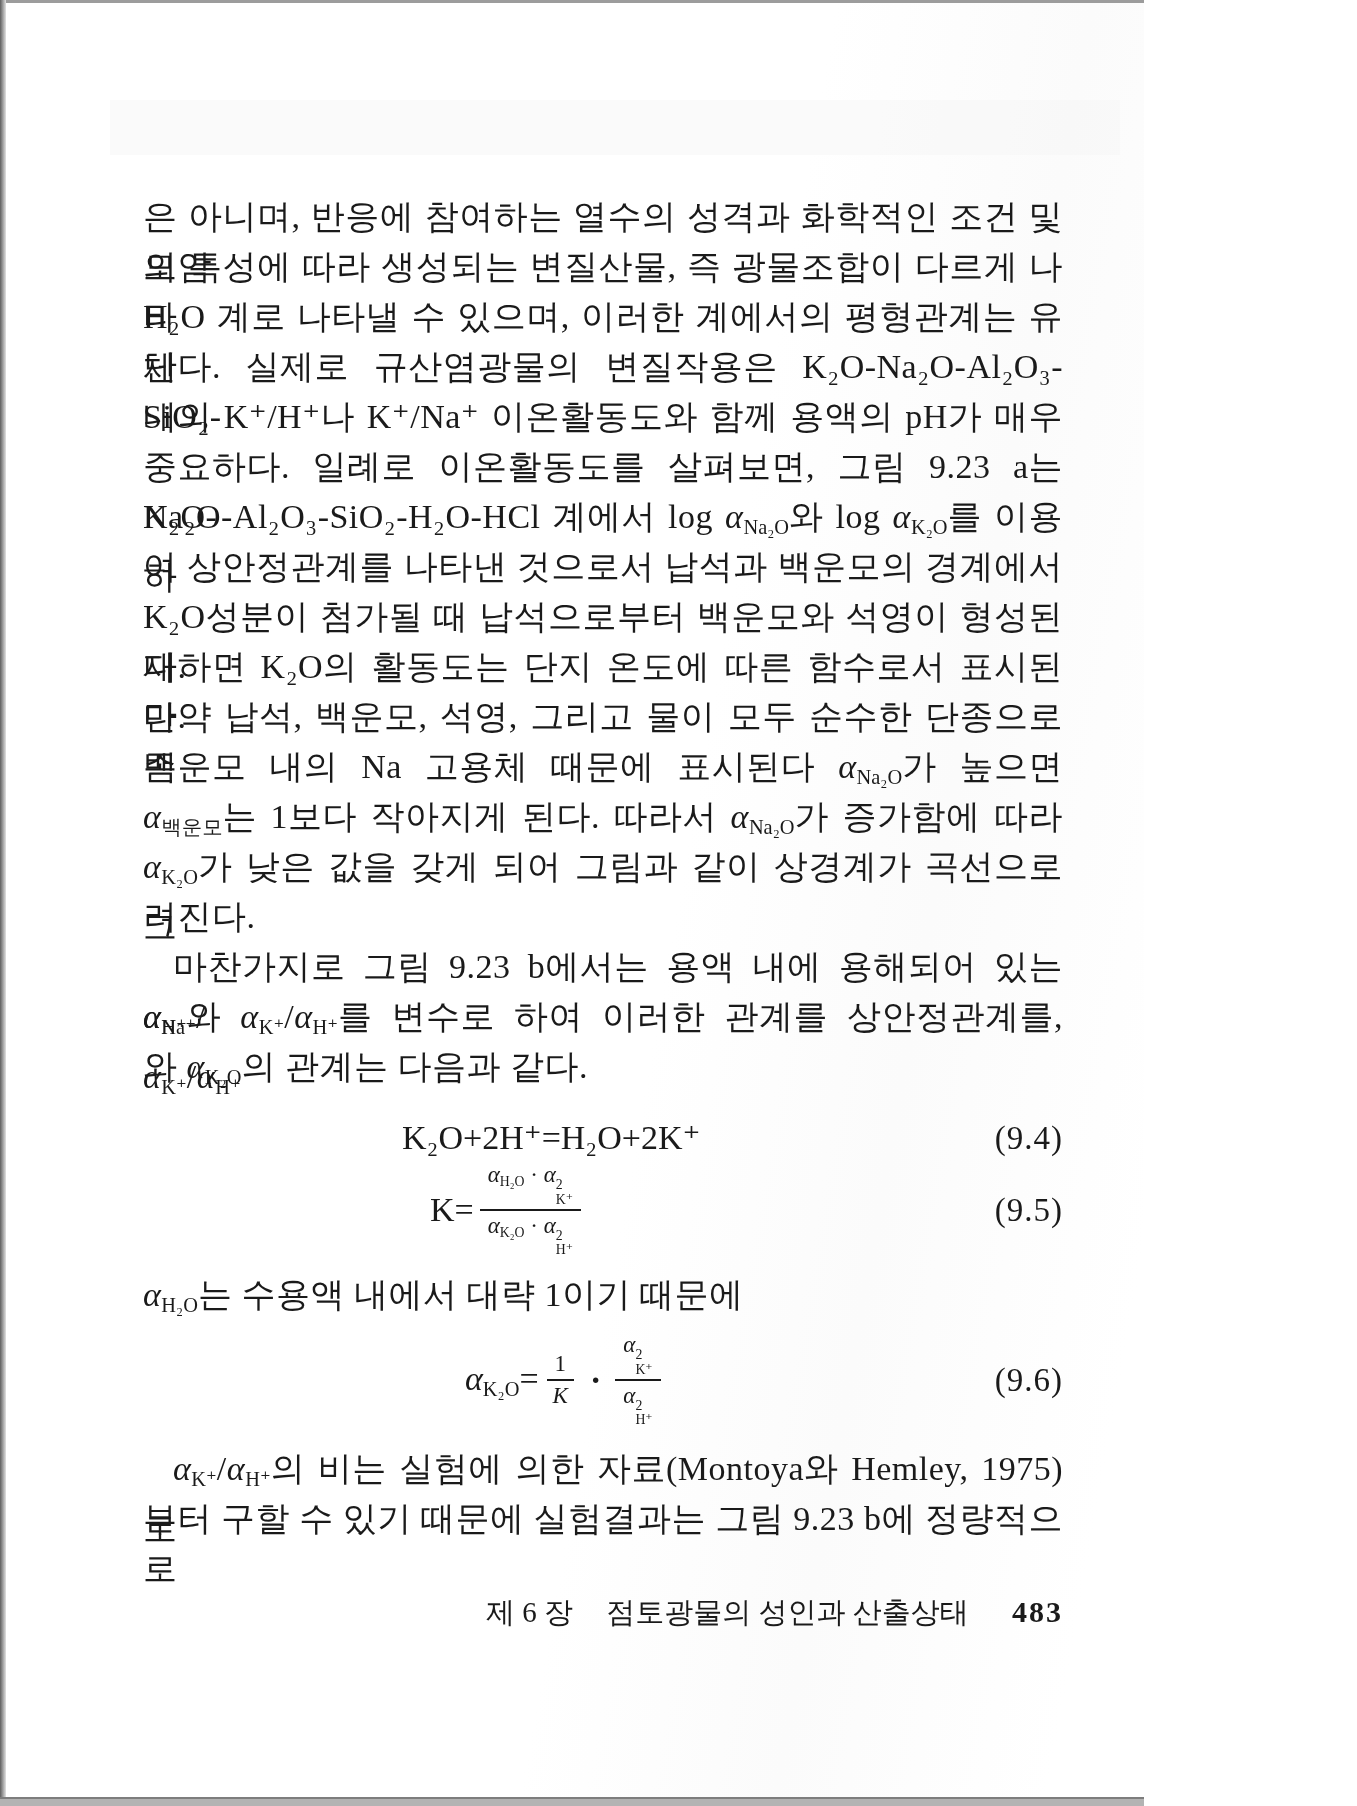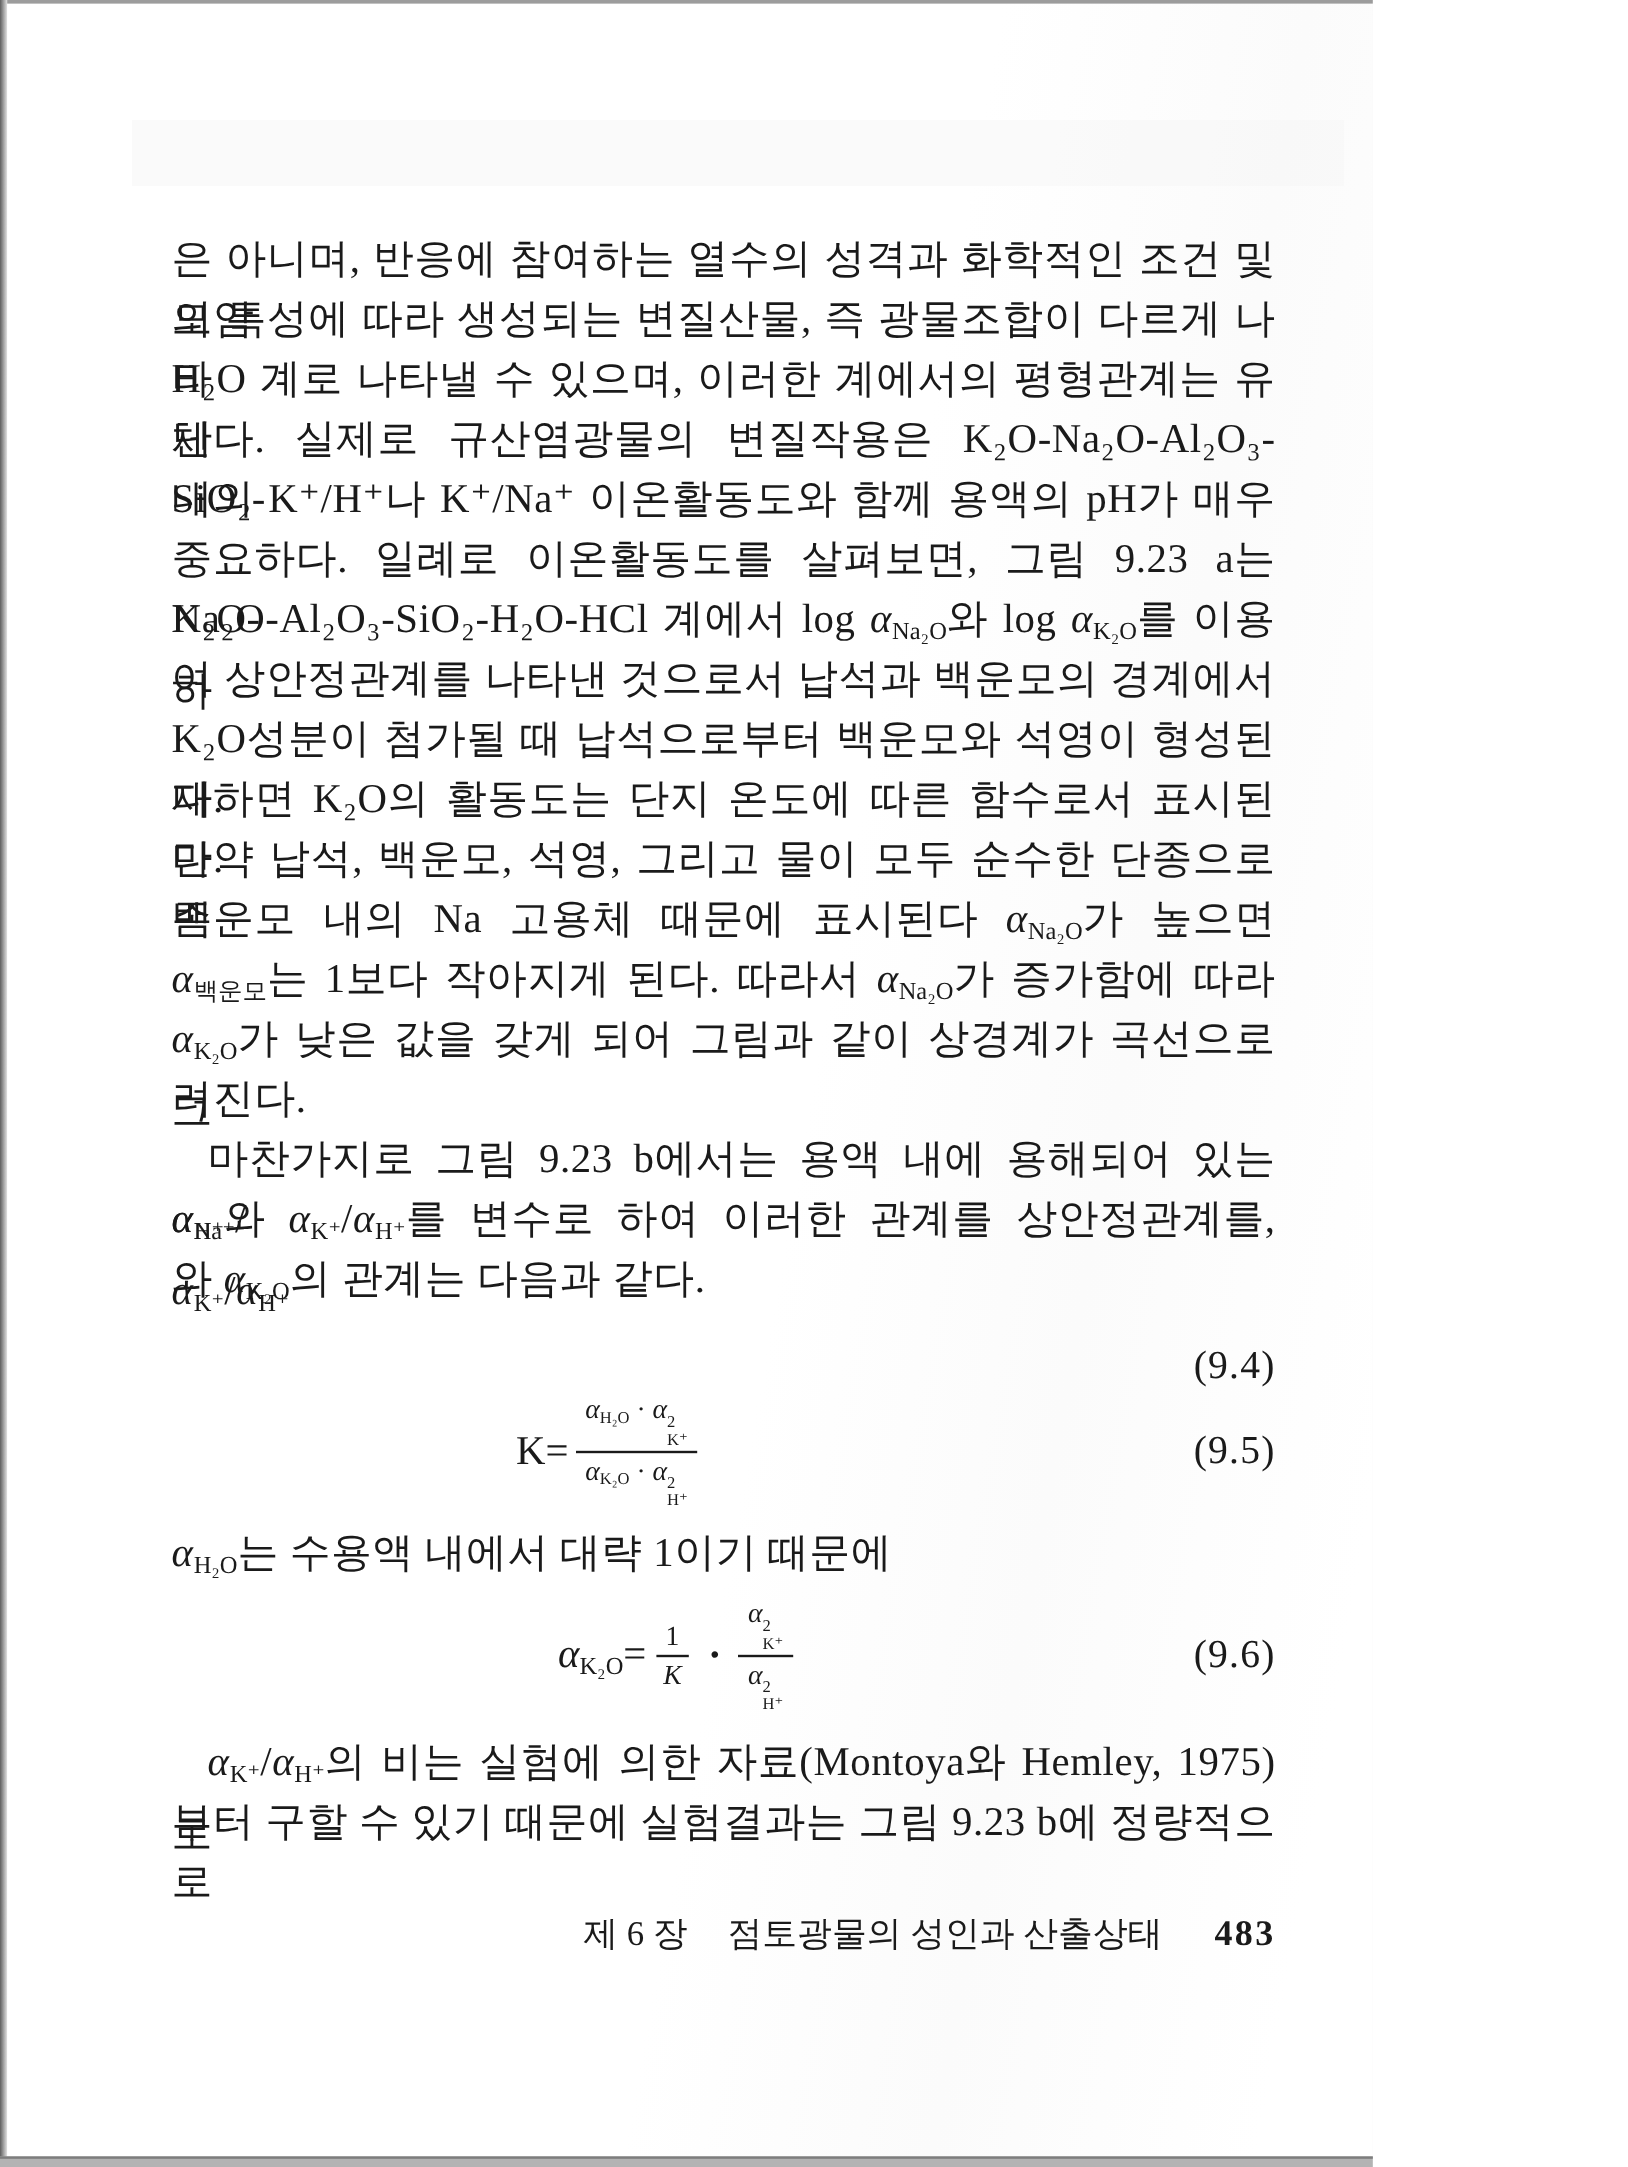--- a/index.html
+++ b/index.html
@@ -102,20 +102,21 @@
     <div class="ln just"><span>백운모 내의 Na 고용체 때문에 표시된다 </span><span class="it">α</span><sub>Na₂O</sub><span>가 높으면</span></div>
     <div class="ln just"><span class="it">α</span><sub>백운모</sub><span>는 1보다 작아지게 된다.  따라서 </span><span class="it">α</span><sub>Na₂O</sub><span>가 증가함에 따라</span></div>
     <div class="ln just"><span class="it">α</span><sub>K₂O</sub><span>가 낮은 값을 갖게 되어 그림과 같이 상경계가 곡선으로 그</span></div>
     <div class="ln"><span>려진다.</span></div>
     <div class="ln just ind"><span>마찬가지로 그림 9.23 b에서는 용액 내에 용해되어 있는 </span><span class="it">α</span><sub>Na⁺</sub><span>/</span></div>
     <div class="ln just"><span class="it">α</span><sub>H⁺</sub><span>와 </span><span class="it">α</span><sub>K⁺</sub><span>/</span><span class="it">α</span><sub>H⁺</sub><span>를 변수로 하여 이러한 관계를 상안정관계를, </span><span class="it">α</span><sub>K⁺</sub><span>/</span><span class="it">α</span><sub>H⁺</sub></div>
     <div class="ln"><span>와 </span><span class="it">α</span><sub>K₂O</sub><span>의 관계는 다음과 같다.</span></div>
   </div>
 
   <div class="eqrow eq4row">
+    <span><span>K₂O+2H⁺=H₂O+2K⁺</span></span>
     <span class="eqnum">(9.4)</span>
   </div>
 
   <div class="eqrow eq5row">
     <span><span>K=</span></span>
     <span class="frac">
       <span class="fnum"><span class="it">α</span><sub>H₂O</sub><span> · </span><span class="it">α</span><span class="ss">
             <span>2</span>
             <span>K⁺</span>
           </span></span>

